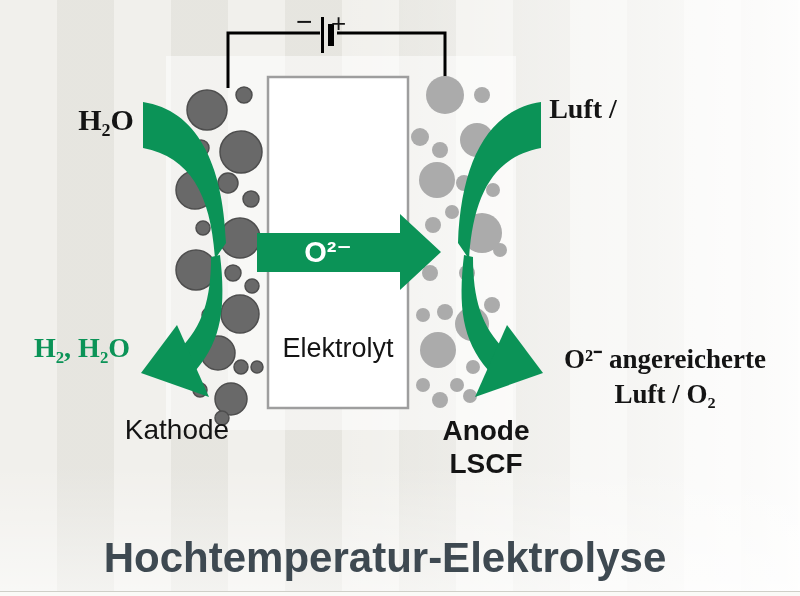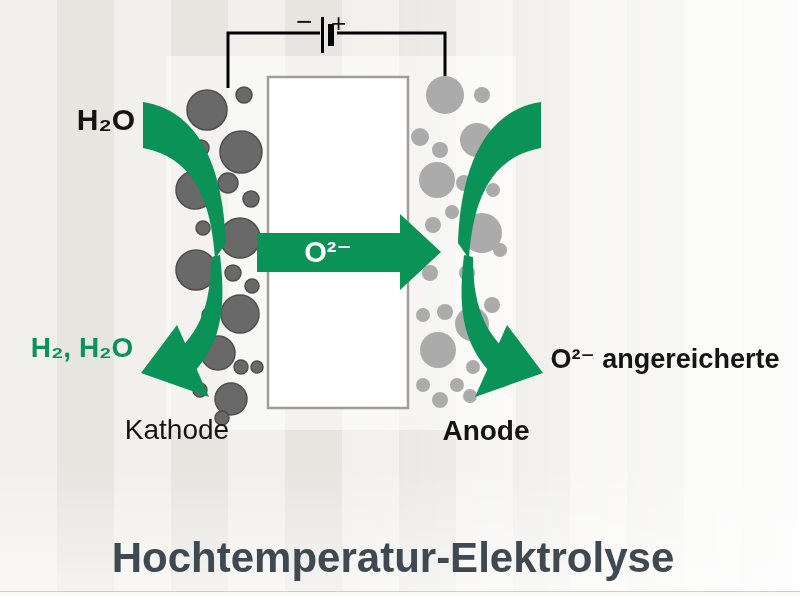--- a/index.html
+++ b/index.html
@@ -11,37 +11,37 @@
     background-image:
       linear-gradient(180deg, rgba(255,255,255,0) 78%, rgba(255,255,255,0.55) 100%),
       linear-gradient(90deg, rgba(255,255,255,0) 0%, rgba(255,255,255,0) 42%, rgba(255,255,255,0.45) 68%, rgba(255,255,255,0.92) 100%),
       repeating-linear-gradient(90deg, rgba(255,255,255,0.30) 0px, rgba(255,255,255,0.30) 57px, rgba(0,0,0,0.018) 57px, rgba(0,0,0,0.018) 114px);
     border-right:1px solid #dedcd6;
     font-family:"Liberation Sans","DejaVu Sans",sans-serif;
   }
   #diagram-svg{position:absolute;left:0;top:0;z-index:1;}
   .lbl{position:absolute;z-index:2;color:#141414;white-space:nowrap;}
   .center{text-align:center;}
-  .bold{font-weight:700;}
+  .bold{font-weight:700;font-family:Liberation Serif, serif;}
   .lbl-h2o-in{left:56px;top:103px;width:100px;font-size:30px;}
   .lbl-luft-in{left:528px;top:92px;width:110px;font-size:28px;line-height:34px;}
   .lbl-h2-out{left:22px;top:332px;width:120px;font-size:28px;color:#0b9357;}
   .lbl-o2-out{left:540px;top:342px;width:250px;font-size:27px;line-height:35px;text-align:center;}
   .lbl-electrolyte{left:270px;top:330px;width:136px;font-size:27px;line-height:37px;}
   .lbl-kathode{left:117px;top:413px;width:120px;font-size:28px;line-height:33px;}
   .lbl-anode{left:426px;top:414px;width:120px;font-size:28px;line-height:33px;font-weight:bold;}
   .lbl-minus{left:296px;top:6px;font-size:28px;}
   .lbl-plus{left:331px;top:8px;font-size:26px;}
   .lbl-ion{
     left:258px;top:232px;width:140px;height:40px;
     display:flex;align-items:center;justify-content:center;
     color:#ffffff;font-size:29px;font-weight:700;
   }
   .lbl-title{
-    left:8px;top:534px;width:770px;
+    left:0px;top:534px;width:770px;
     font-size:42px;font-weight:700;color:#3e4951;
   }
   .bottom-strip{
     position:absolute;left:0;top:591px;width:800px;height:5px;z-index:0;
     background:#fafaf7;border-top:1px solid #cfcfc8;
   }
 </style>
 </head>
 <body>
 
@@ -122,35 +122,39 @@
       <path d="M543,373 L507,325 L475,397 Z"></path>
     </g>
   </svg>
 
   <div class="lbl lbl-minus">−</div>
   <div class="lbl lbl-plus">+</div>
 
   <div class="lbl lbl-h2o-in center bold">H₂O</div>
 
   <div class="lbl lbl-luft-in center bold">
+    <div>Luft /</div>
   </div>
 
   <div class="lbl lbl-h2-out center bold">H₂, H₂O</div>
 
   <div class="lbl lbl-o2-out center bold">
     <div>O²⁻ angereicherte</div>
+    <div>Luft / O₂</div>
   </div>
 
   <div class="lbl lbl-ion">O²⁻</div>
 
   <div class="lbl lbl-electrolyte center">
+    <div>Elektrolyt</div>
   </div>
 
   <div class="lbl lbl-kathode center">
     <div>Kathode</div>
   </div>
 
   <div class="lbl lbl-anode center">
     <div>Anode</div>
+    <div>LSCF</div>
   </div>
 
   <div class="lbl lbl-title center">Hochtemperatur-Elektrolyse</div>
 </div>
 
 </body></html>

